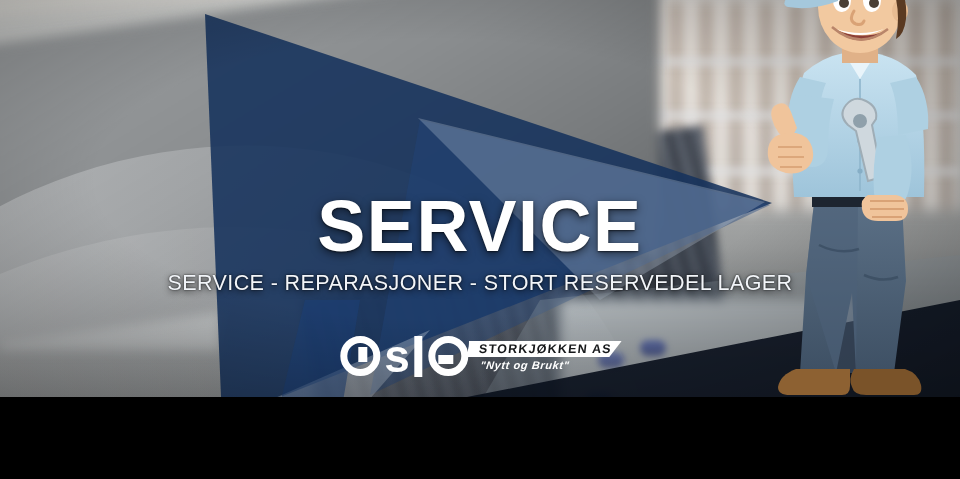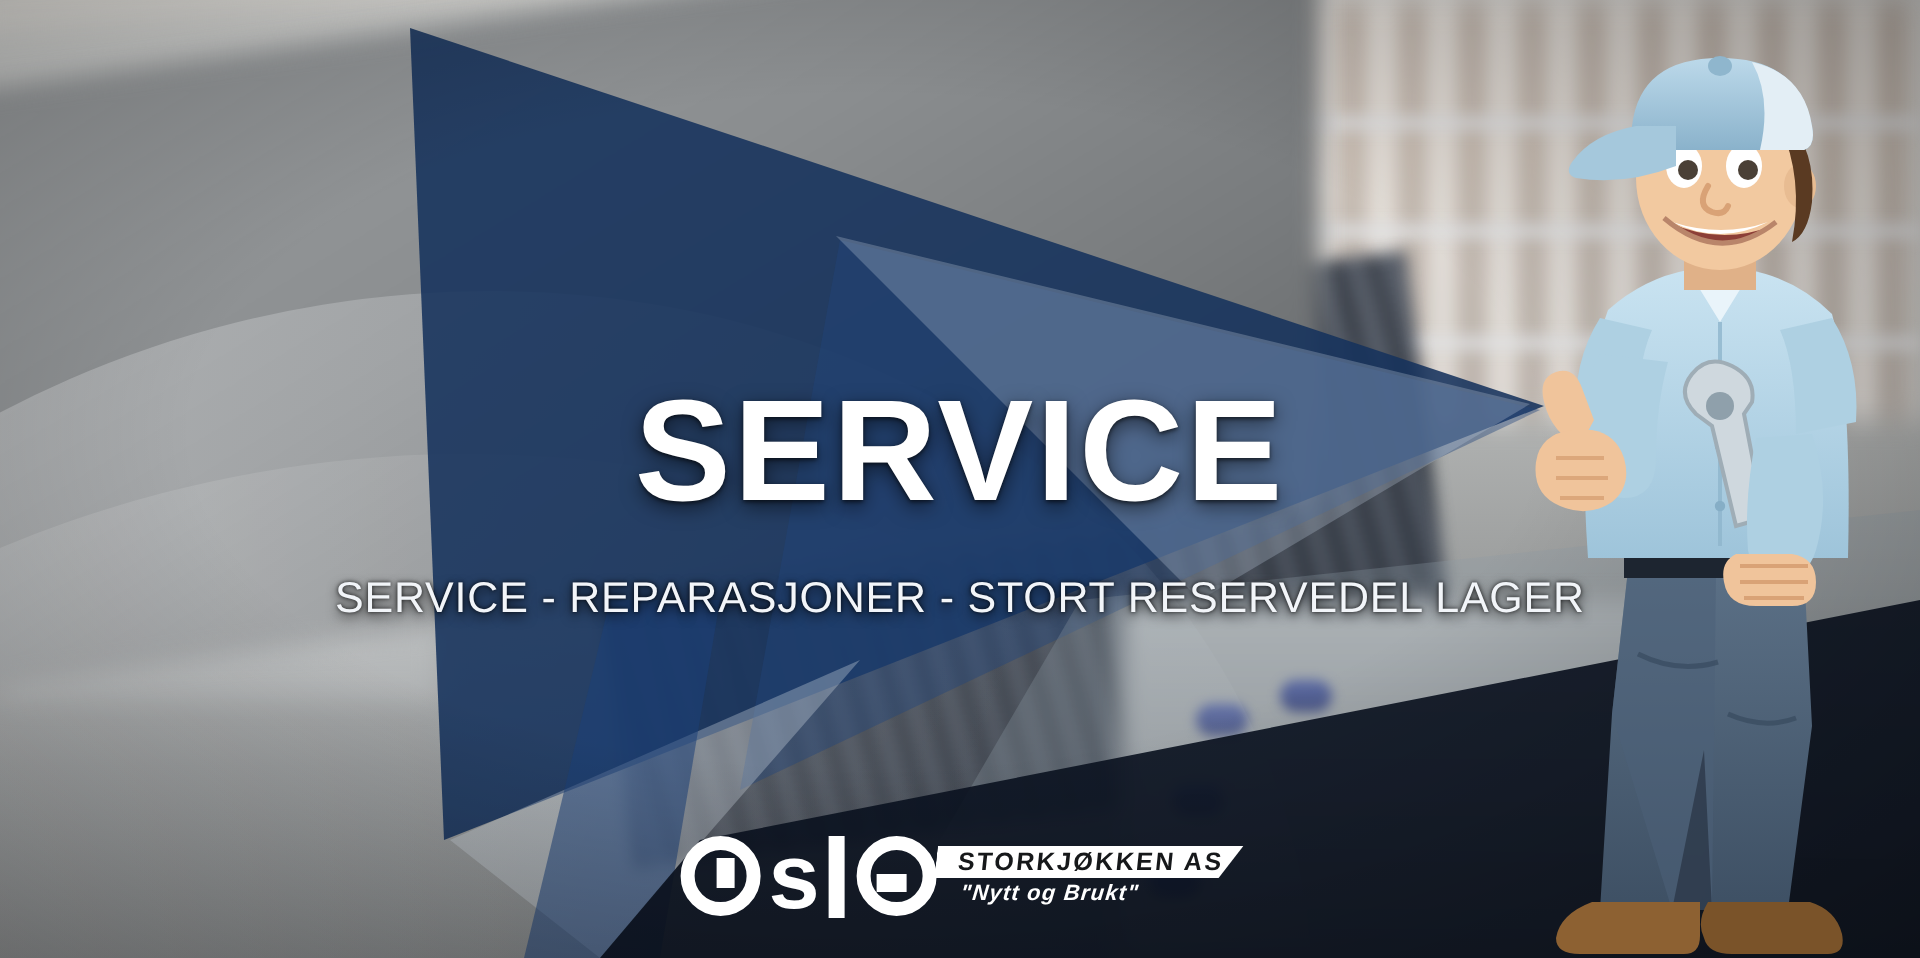--- a/index.html
+++ b/index.html
@@ -1,17 +1,17 @@
 <!DOCTYPE html>
 <html><head>
 <meta charset="utf-8">
 <style>
   html,body{margin:0;padding:0;background:#000;}
   .banner{
-    position:relative;width:960px;height:479px;overflow:hidden;
+    position:relative;width:960px;height:397px;overflow:hidden;
     font-family:"Liberation Sans","DejaVu Sans",sans-serif;
     background:#8d8f90;
   }
   .layer{position:absolute;inset:0;}
 
   
   .bg-base{
     background:
       linear-gradient(180deg,#dcdcda 0%,#c9cac8 18%,#b4b6b5 40%,#9a9c9c 62%,#7d8081 80%,#6c6f70 100%);
   }
@@ -137,21 +137,21 @@
   
   .headline{
     position:absolute;left:0;right:0;top:192px;text-align:center;
   }
   .title{
     margin:0;color:#fff;font-size:72px;line-height:.96;
     font-weight:bold;letter-spacing:1.5px;
     text-shadow:0 3px 10px rgba(0,0,0,.55), 0 1px 2px rgba(0,0,0,.6);
   }
   .subtitle{
-    margin:26px 0 0 0;color:#f2f5f9;font-size:21.5px;font-weight:normal;
+    margin:10px 0 0 0;color:#f2f5f9;font-size:21.5px;font-weight:normal;
     letter-spacing:.4px;
     text-shadow:0 2px 6px rgba(0,0,0,.75), 0 0 2px rgba(0,0,0,.8);
   }
 
   
   .logo{
     position:absolute;left:50%;transform:translateX(-50%);
     bottom:18px;display:flex;align-items:center;gap:3px;
   }
   .logo-o{

